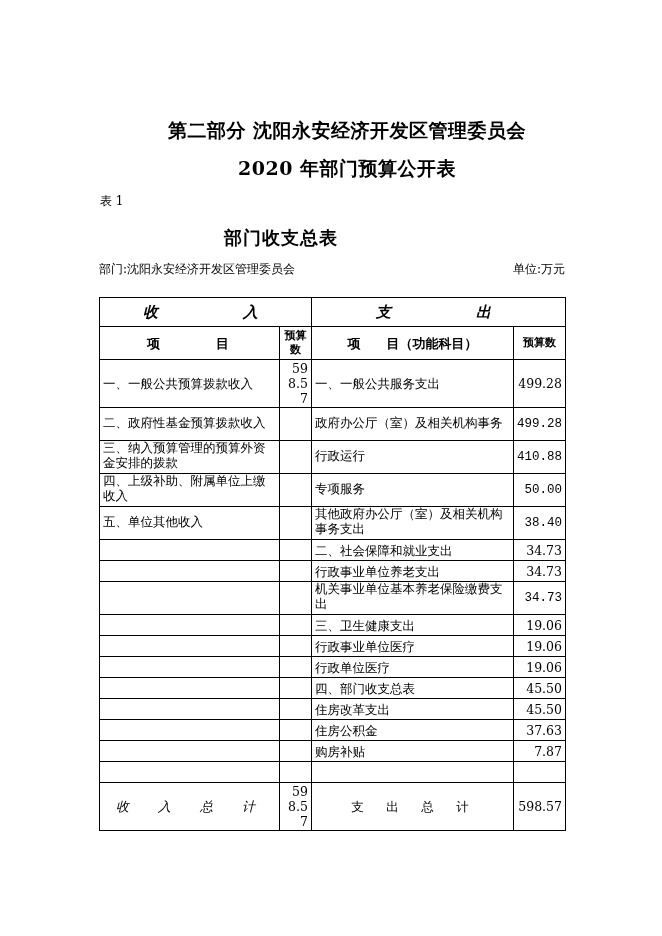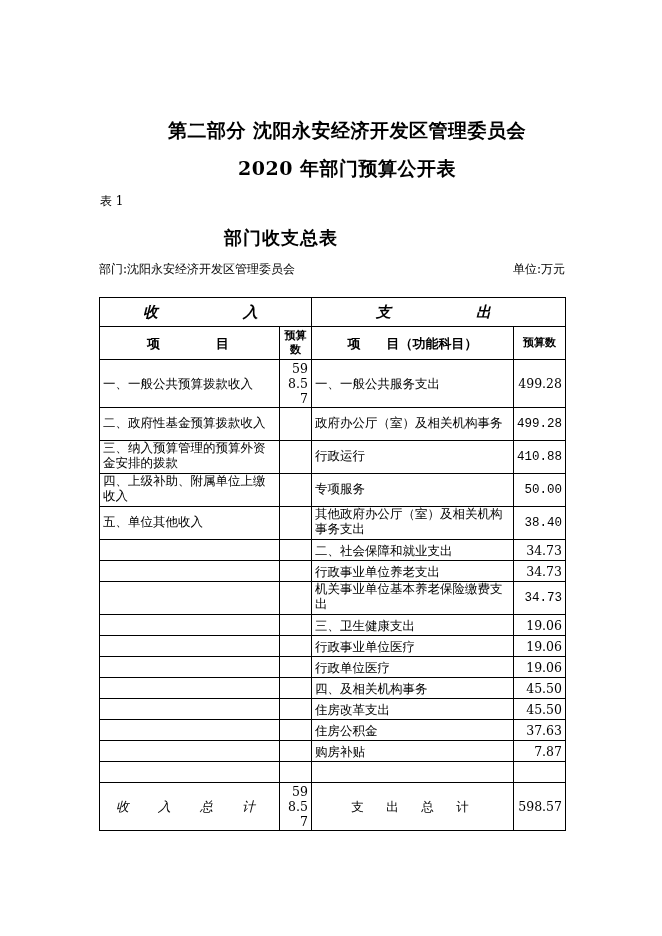--- a/index.html
+++ b/index.html
@@ -247,21 +247,21 @@
         </tr>
         <tr class="r-short">
           <td class="lvl1"></td>
           <td class="num-narrow"></td>
           <td class="lvl3">行政单位医疗</td>
           <td class="num">19.06</td>
         </tr>
         <tr class="r-short">
           <td class="lvl1"></td>
           <td class="num-narrow"></td>
-          <td class="lvl1">四、及相关机构事务</td>
+          <td class="lvl1">四、部门收支总表</td>
           <td class="num">45.50</td>
         </tr>
         <tr class="r-short">
           <td class="lvl1"></td>
           <td class="num-narrow"></td>
           <td class="lvl2">住房改革支出</td>
           <td class="num">45.50</td>
         </tr>
         <tr class="r-short">
           <td class="lvl1"></td>

